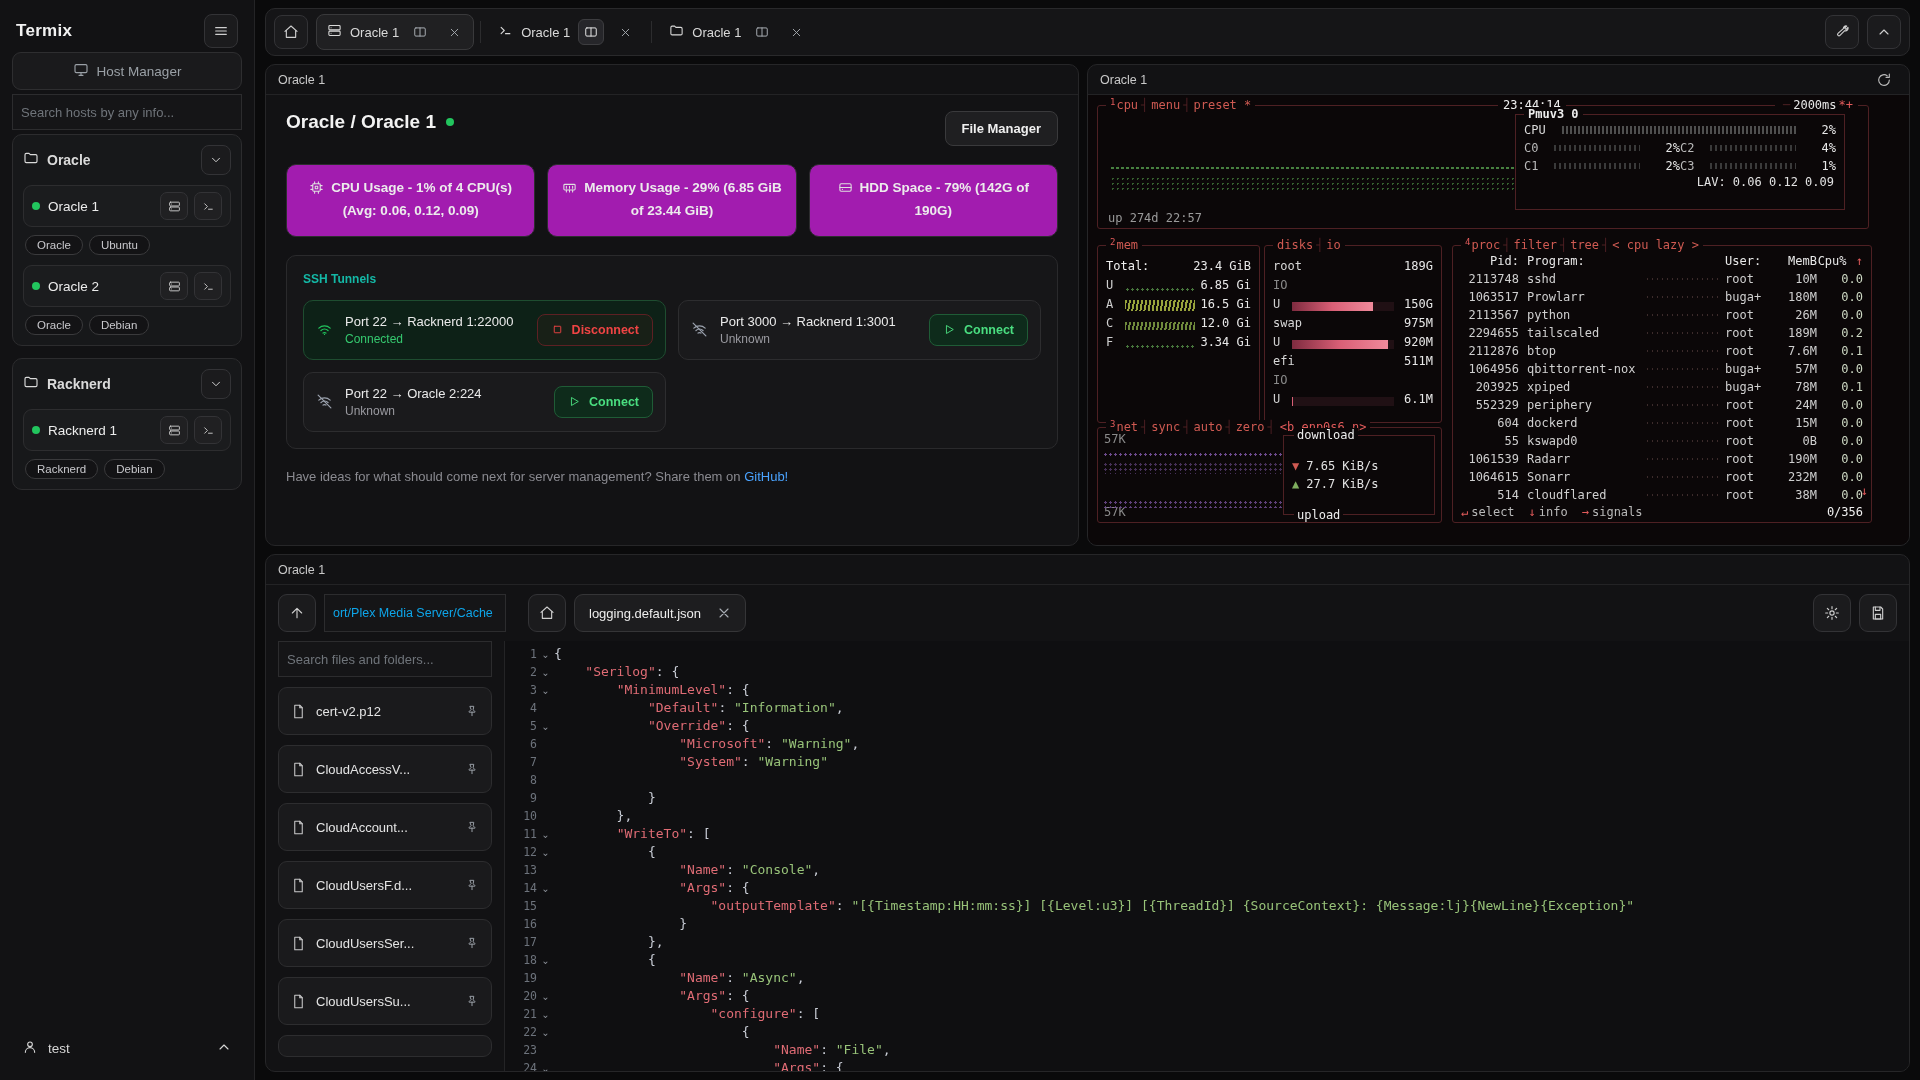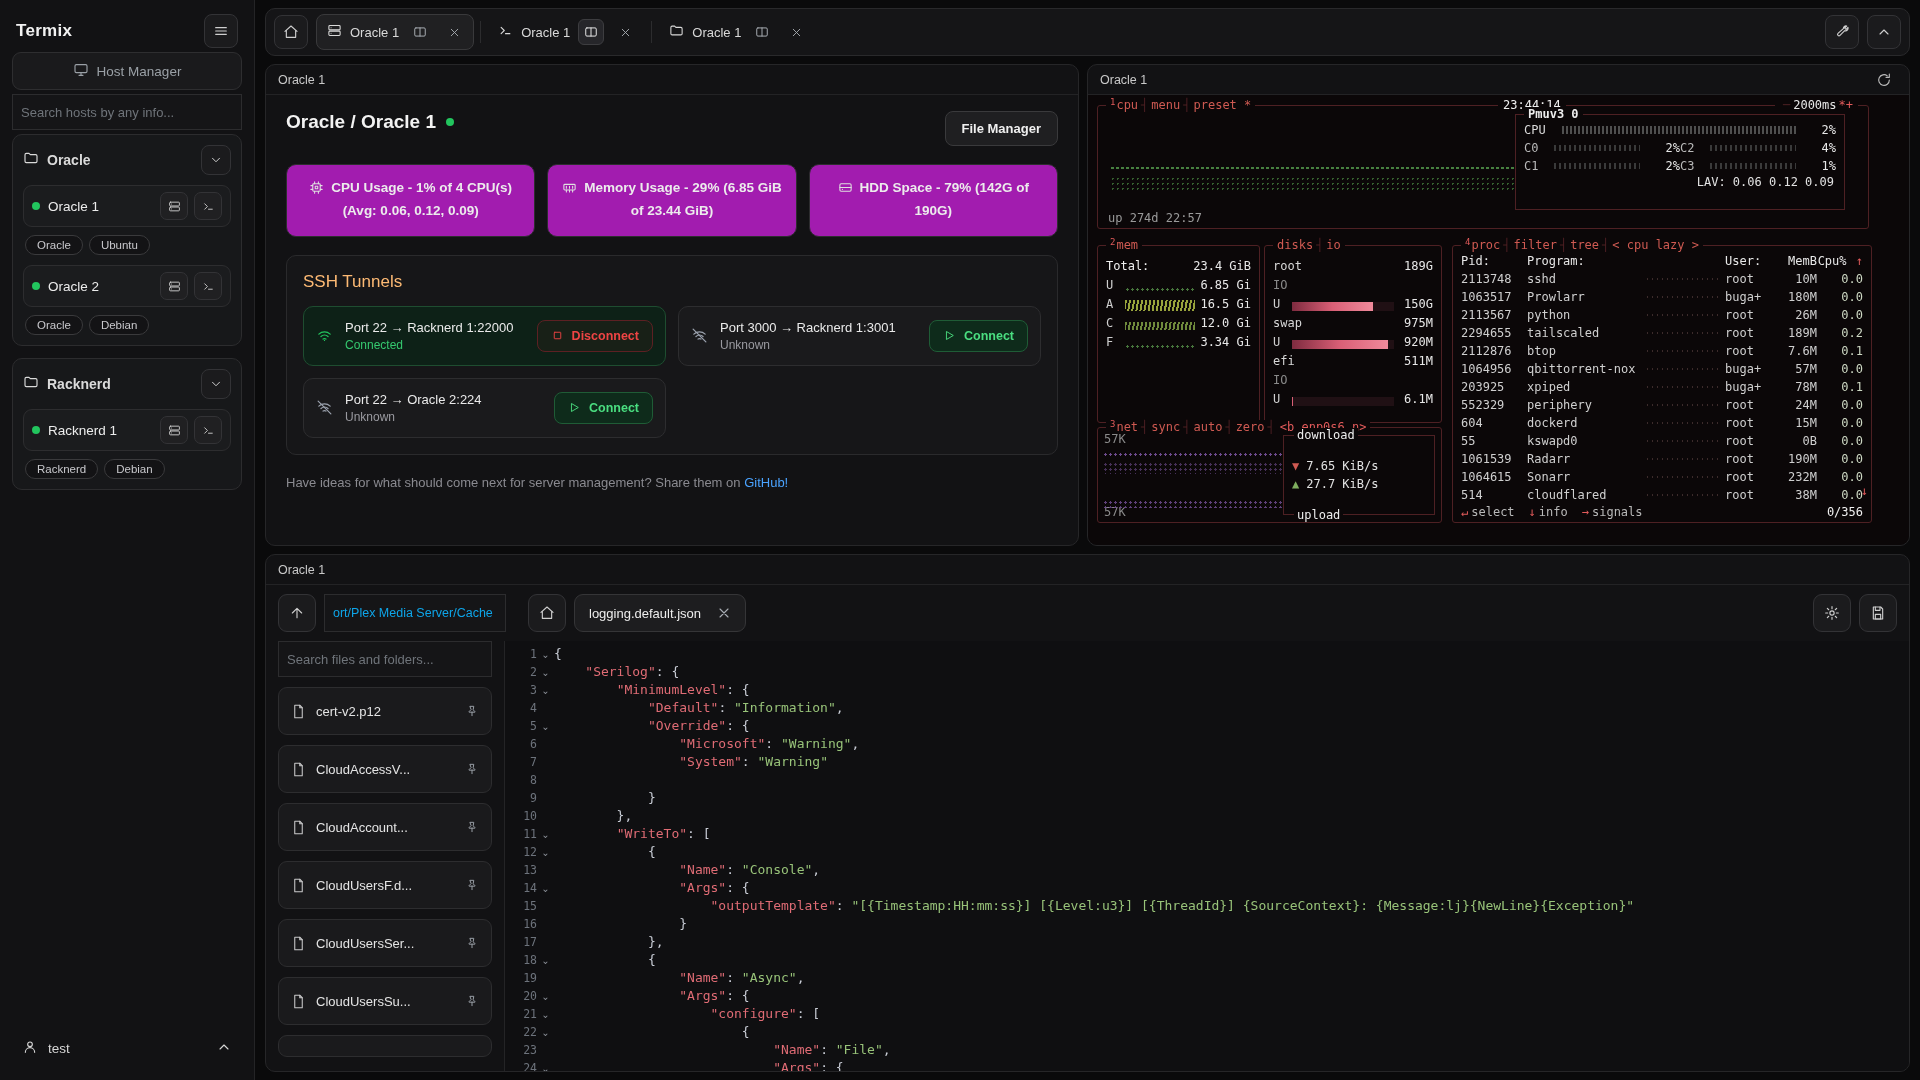--- a/index.html
+++ b/index.html
@@ -68,21 +68,21 @@
 .btn-filemgr{background:#1f1f21;border:1px solid #3a3a3c;color:#efefef;font-size:13px;font-weight:bold;
   border-radius:8px;padding:9px 16px}
 .stats{display:flex;gap:12px;margin-bottom:18px}
 .stat-card{flex:1;border:1px solid #2d2d2f;background:#a21caf;border-radius:10px;padding:13px 14px 14px;
   display:flex;flex-direction:row}
 .stat-text{font-weight:bold;font-size:13.5px;line-height:1.5;color:#ececec;text-align:center}
 .s-icon{display:inline-block;vertical-align:-3px;margin-right:7px;color:#e0e0e0}
 .progress{margin-top:12px;height:6px;background:#303033;border-radius:4px;overflow:hidden}
 .progress .fill{height:100%;background:#d9d9d9;border-radius:4px}
 .ssh-card{border:1px solid #2a2a2c;background:#161618;border-radius:10px;padding:16px}
-.ssh-title{font-size:17px;font-weight:normal;color:#fdba74;margin-bottom:14px}
+.ssh-title{font-size:12px;font-weight:bold;color:#14b8a6;margin-bottom:14px}
 .tunnels{display:grid;grid-template-columns:1fr 1fr;gap:12px}
 .tunnel{border-radius:10px;padding:10px 12px;display:flex;align-items:center;gap:12px;min-height:60px}
 .tunnel-connected{background:#0d2117;border:1px solid #1e4d30}
 .tunnel-unknown{background:#1a1a1c;border:1px solid #2d2d2f}
 .w-icon{color:#9ca3af;flex:none;display:flex}
 .w-icon.green{color:var(--accent-green,#22c55e)}
 .t-info{flex:1;min-width:0}
 .t-route{font-size:13px;color:#eaeaea;white-space:nowrap}
 .t-status{font-size:12px;color:#9a9aa0;margin-top:3px}
 .t-status.green{color:#35c96f}
@@ -132,21 +132,21 @@
 .ml{width:14px;color:#cfcfcf}
 .ld{flex:1;height:5px;margin:0 5px;
   background:radial-gradient(circle,#47763c 1.1px,transparent 1.1px);background-size:5px 5px}
 .ld.hash{height:11px;background:repeating-linear-gradient(100deg,#98a33c 0 2px,transparent 2px 4px)}
 .ld.hash2{height:8px;background:repeating-linear-gradient(100deg,#6f8a3c 0 2px,transparent 2px 4px)}
 .dtrack{flex:1;height:9px;margin:0 5px;background:#201014;position:relative;overflow:hidden}
 .dfill{position:absolute;left:0;top:0;bottom:0;background:linear-gradient(90deg,#7e2b3f,#d95f76,#f08a9b)}
 .phead,.prow{display:flex;align-items:center;height:18px;padding:0 8px;white-space:nowrap}
 .phead{color:#e8e8e8;margin-top:6px}
 .prow{color:#cfcfcf}
-.c-pid{width:58px;text-align:left}
+.c-pid{width:58px;text-align:right}
 .c-prog{width:122px;padding-left:8px;overflow:hidden}
 .pld{flex:1;height:4px;margin:0 4px;
   background:radial-gradient(circle,#3c2b2b 1px,transparent 1px);background-size:5px 4px}
 .pldh{flex:1}
 .c-user{width:46px}
 .c-mem{width:46px;text-align:right}
 .c-cpu{width:46px;text-align:right}
 .prow .c-cpu{color:#cdd8c3}
 .pfoot{position:absolute;left:8px;right:8px;bottom:3px;display:flex;gap:14px;align-items:center;color:#b9b9b9}
 .pfoot .k{color:#e25b5b;margin-right:3px}

